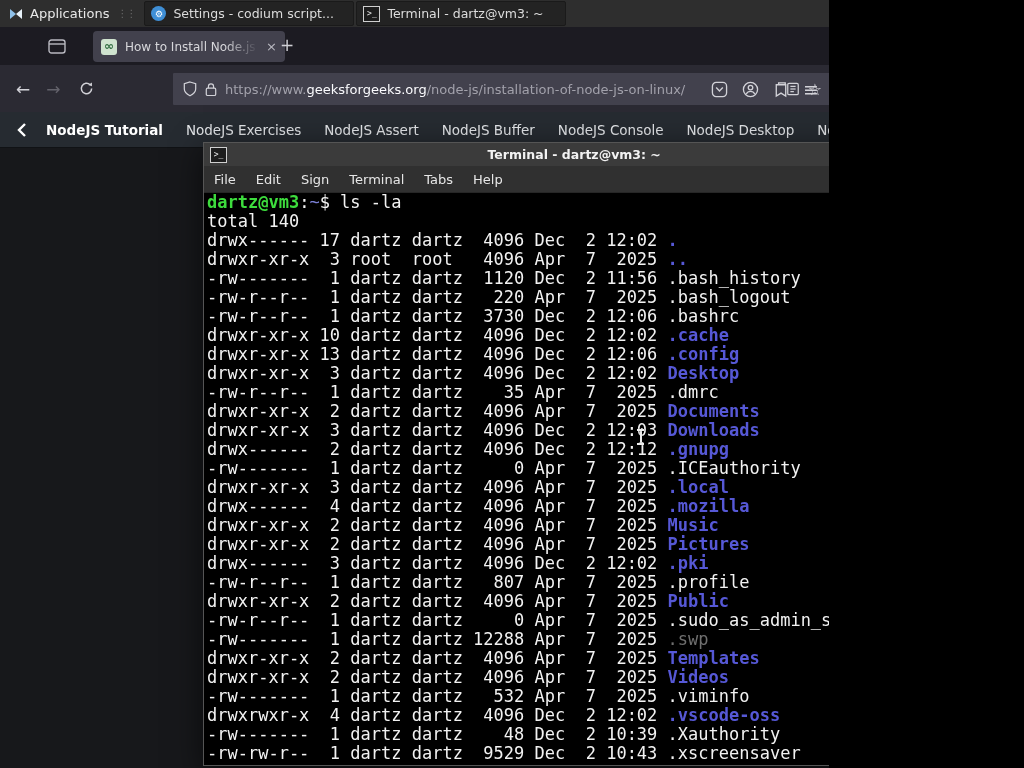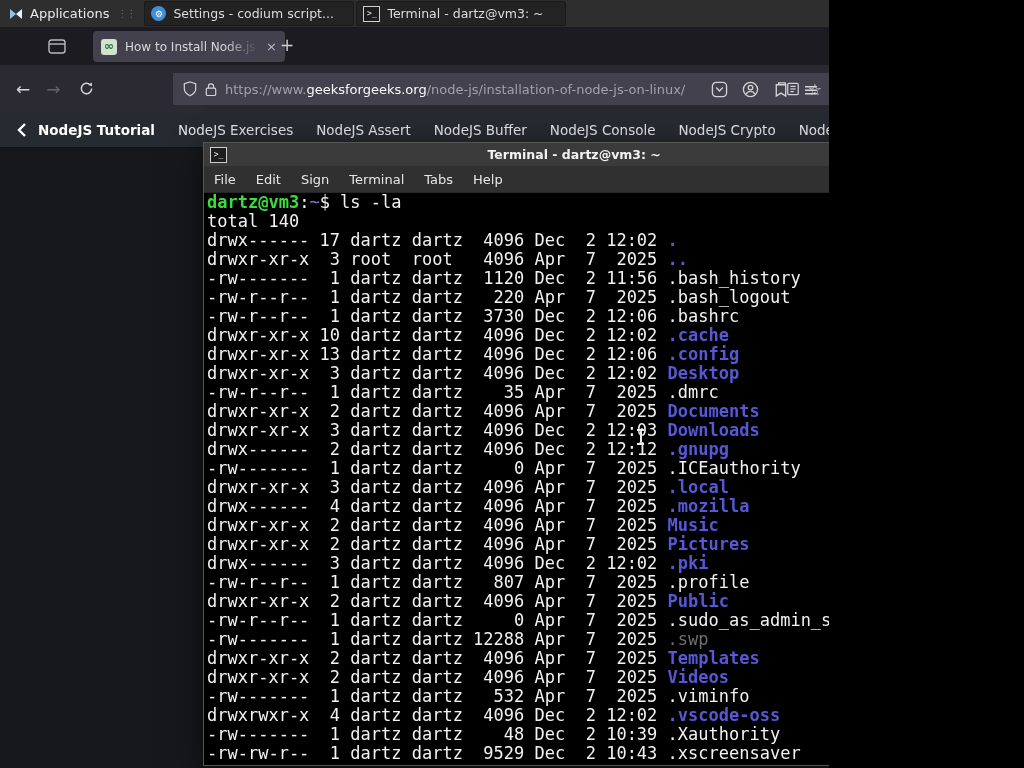--- a/index.html
+++ b/index.html
@@ -50,21 +50,21 @@
   #urlbar{position:absolute;left:173px;top:73px;width:639px;height:32px;background:#42414d;border-radius:1px;
           display:flex;align-items:center;padding:0 10px;gap:8px;}
   #url-text{font-size:13px;white-space:nowrap;overflow:hidden;flex:1;}
   #url-text .dim{color:#a2a1ab;} #url-text .host{color:#fbfbfe;}
   #toolbar-right{position:absolute;right:10px;top:73px;display:flex;align-items:center;gap:14px;height:32px;}
 
   
   #sitenav{left:0;top:112px;width:1024px;height:35px;background:#262b31;border-bottom:1px solid #101215;
            display:flex;align-items:center;color:#e3e5e8;font-size:13.5px;}
   #sitenav .navitem{margin-right:23px;white-space:nowrap;}
-  #sitenav .navitem.first{font-weight:bold;color:#fff;}
+  #sitenav .navitem.first{font-weight:bold;color:#fff;margin-left:8px;}
   #signin{position:absolute;left:922px;top:117px;width:88px;height:26px;border-radius:14px;
           background:#30363d;border:5px solid #a21caf;color:#eceef0;font-size:13px;
           display:flex;align-items:center;justify-content:center;}
   #gfg-search{position:absolute;left:878px;top:119px;}
   #page-bg{left:0;top:148px;width:1024px;height:620px;background:#17181b;}
 
   
   #terminal{left:203px;top:142px;width:814px;height:624px;background:#000;
             border:1px solid #555;box-shadow:0 8px 30px rgba(0,0,0,.6);box-sizing:border-box;}
   #term-titlebar{height:23px;background:#3b3b3b;display:flex;align-items:center;padding:0 6px;}
@@ -202,21 +202,21 @@
 
   <div id="sitenav" class="abs">
     <svg width="20" height="16" viewBox="0 0 12 16" style="margin:0 6px 0 12px;">
       <polyline points="9,2 3,8 9,14" fill="none" stroke="#ffffff" stroke-width="2.4"></polyline>
     </svg>
     <span class="navitem first">NodeJS Tutorial</span>
     <span class="navitem">NodeJS Exercises</span>
     <span class="navitem">NodeJS Assert</span>
     <span class="navitem">NodeJS Buffer</span>
     <span class="navitem">NodeJS Console</span>
-    <span class="navitem">NodeJS Crypto</span>
+    <span class="navitem">NodeJS Desktop</span>
     <span class="navitem">NodeJS DNS</span>
     <span class="navitem" style="margin-right:2px;">Node</span>
     <svg width="16" height="16" viewBox="0 0 12 16">
       <polyline points="3,2 9,8 3,14" fill="none" stroke="#ffffff" stroke-width="2.4"></polyline>
     </svg>
   </div>
   <svg id="gfg-search" width="22" height="22" viewBox="0 0 22 22">
     <circle cx="11" cy="11" r="8" fill="none" stroke="#2f8d46" stroke-width="3"></circle>
   </svg>
   <div id="signin" class="abs">Sign In</div>

